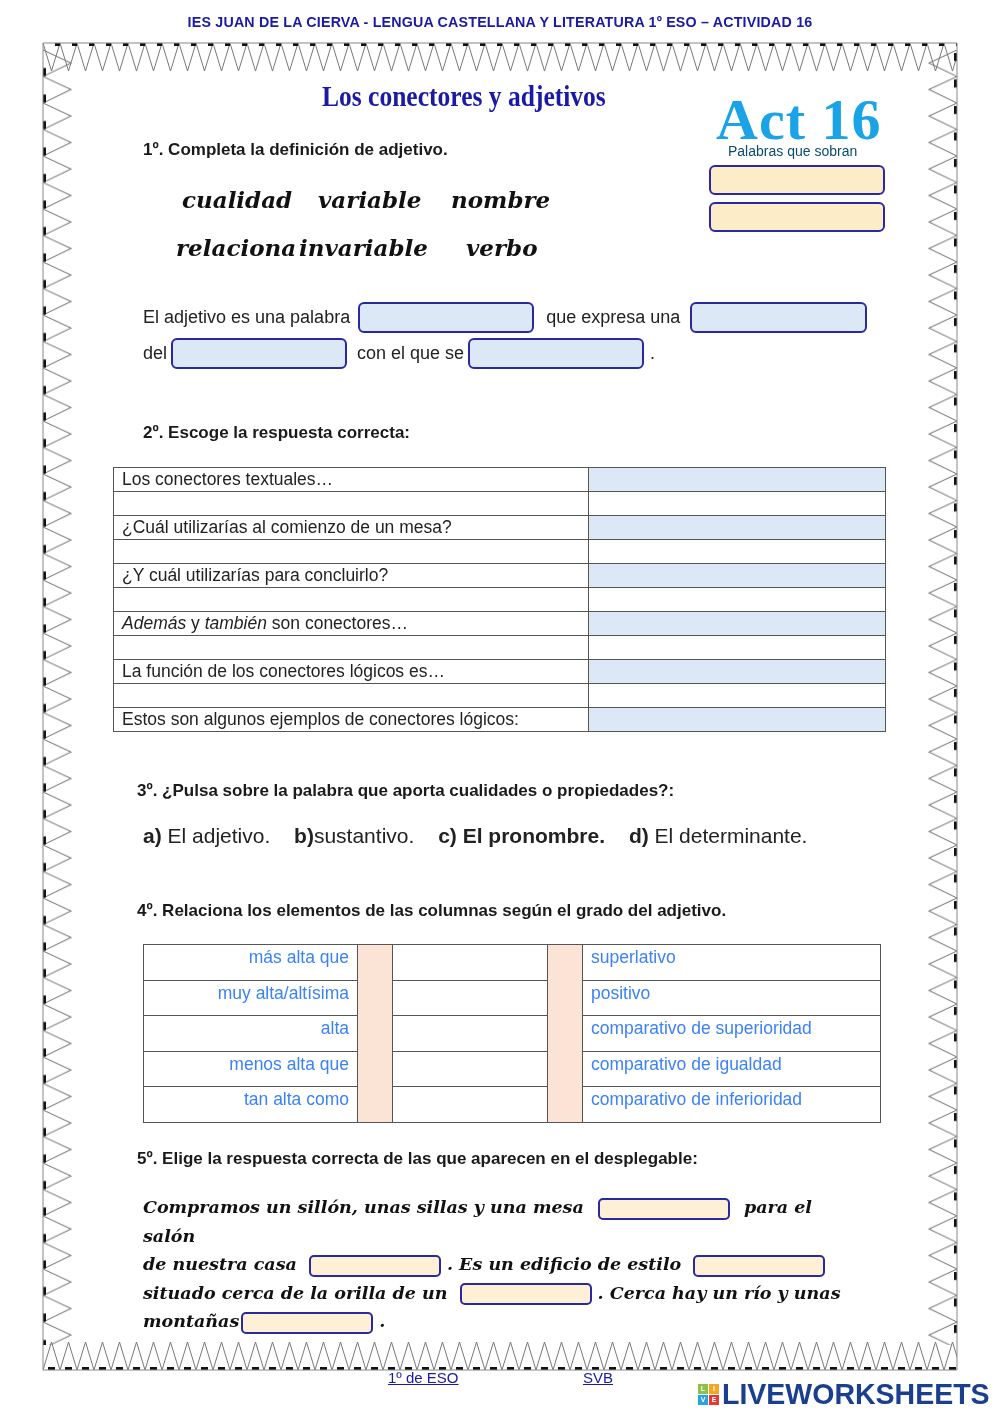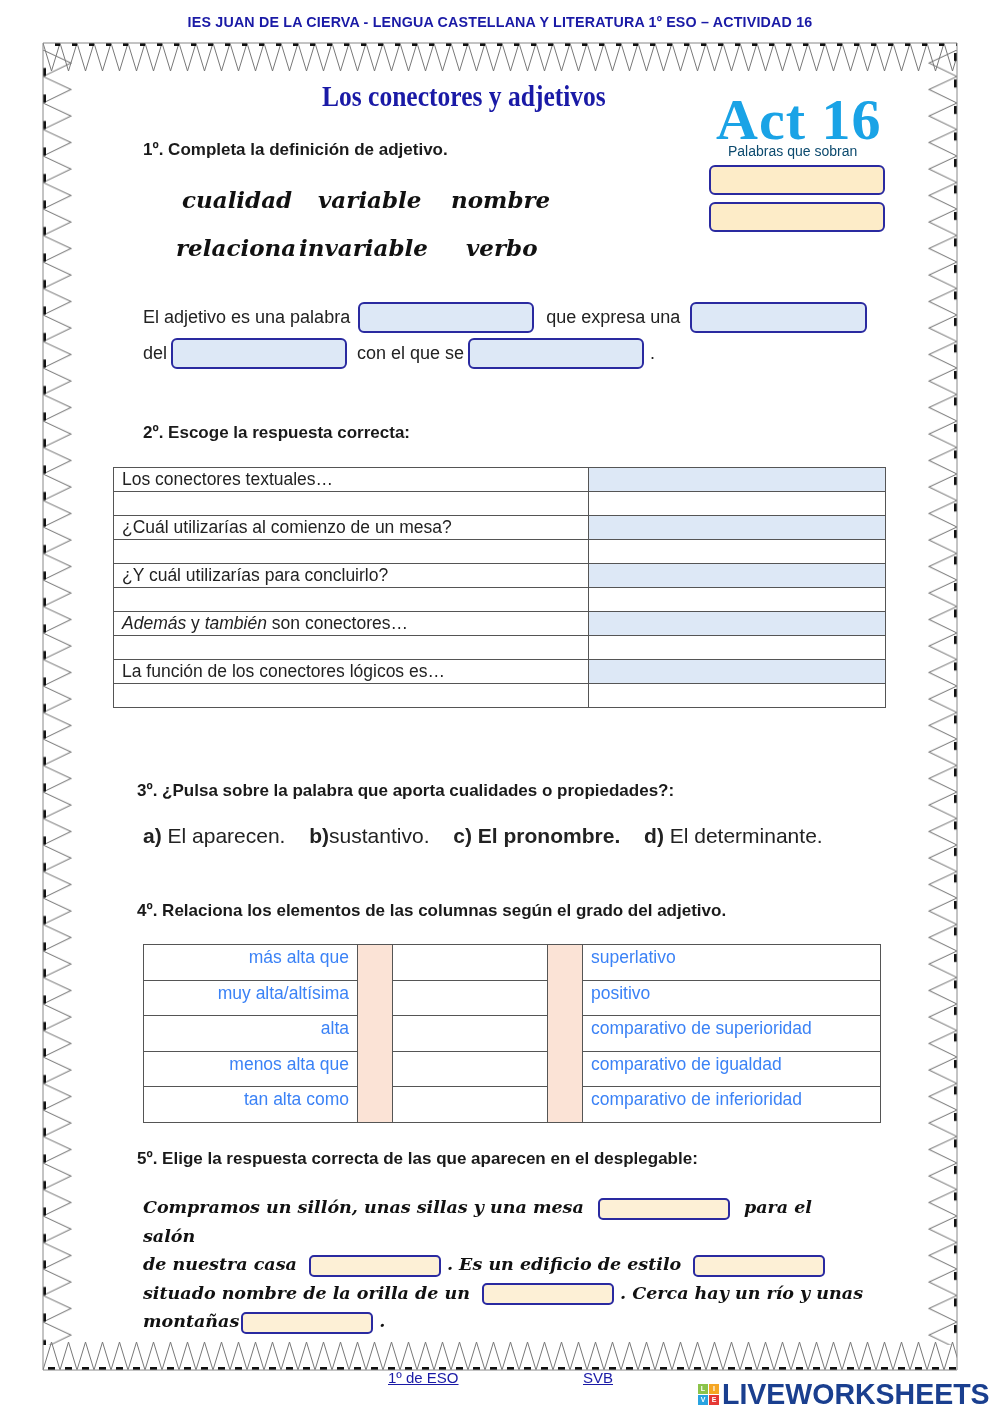--- a/index.html
+++ b/index.html
@@ -193,26 +193,30 @@
         <td class="a"></td>
       </tr>
   <tr>
     <td class="q">La función de los conectores lógicos es…</td>
     <td class="a fill"></td>
   </tr>
   <tr>
         <td class="q"></td>
         <td class="a"></td>
       </tr>
+  <tr>
+    <td class="q">Estos son algunos ejemplos de conectores lógicos:</td>
+    <td class="a fill"></td>
+  </tr>
 </tbody>
   </table>
 
 <div class="section-heading" style="top:781px; left:137px;">3º. ¿Pulsa sobre la palabra que aporta cualidades o propiedades?:</div>
 <div class="options">
-  <span class="opt"><b>a)</b><span style="white-space:pre;"> El aparecen.</span></span>
+  <span class="opt"><b>a)</b><span style="white-space:pre;"> El adjetivo.</span></span>
   <span class="opt"><b>b)</b><span>sustantivo.</span></span>
   <span class="opt"><b>c)</b><span style="white-space:pre;font-weight:bold;"> El pronombre.</span></span>
   <span class="opt"><b>d)</b><span style="white-space:pre;"> El determinante.</span></span>
 </div>
 
 <div class="section-heading" style="top:901px; left:137px;">4º. Relaciona los elementos de las columnas según el grado del adjetivo.</div>
 <table class="q4">
   <tbody>
       <tr>
     <td class="left">más alta que</td>
@@ -245,21 +249,21 @@
   </table>
 
 <div class="section-heading" style="top:1149px; left:137px;">5º. Elige la respuesta correcta de las que aparecen en el desplegable:</div>
 <div class="para5">
   <span>Compramos un sillón, unas sillas y una mesa</span>
   <span class="peach-box" style="width:132px; margin:0 8px;"></span>
   <span>para el salón</span><br>
   <span>de nuestra casa</span>
   <span class="peach-box" style="width:132px; margin:0 6px;"></span><span>. Es un edificio de estilo</span>
   <span class="peach-box" style="width:132px; margin-left:6px;"></span><br>
-  <span>situado nombre de la orilla de un</span>
+  <span>situado cerca de la orilla de un</span>
   <span class="peach-box" style="width:132px; margin:0 6px;"></span><span>. Cerca hay un río y unas</span><br>
   <span>montañas</span><span class="peach-box" style="width:132px; margin:0 6px 0 2px;"></span><span>.</span>
 </div>
 
 <div class="footer-text" style="left:388px;">1º de ESO</div>
 <div class="footer-text" style="left:583px;">SVB</div>
 <div class="lw-logo">
   <div class="lw-icon">
     <span style="background:#8bc34a;">L</span>
     <span style="background:#f5a623;">I</span>

